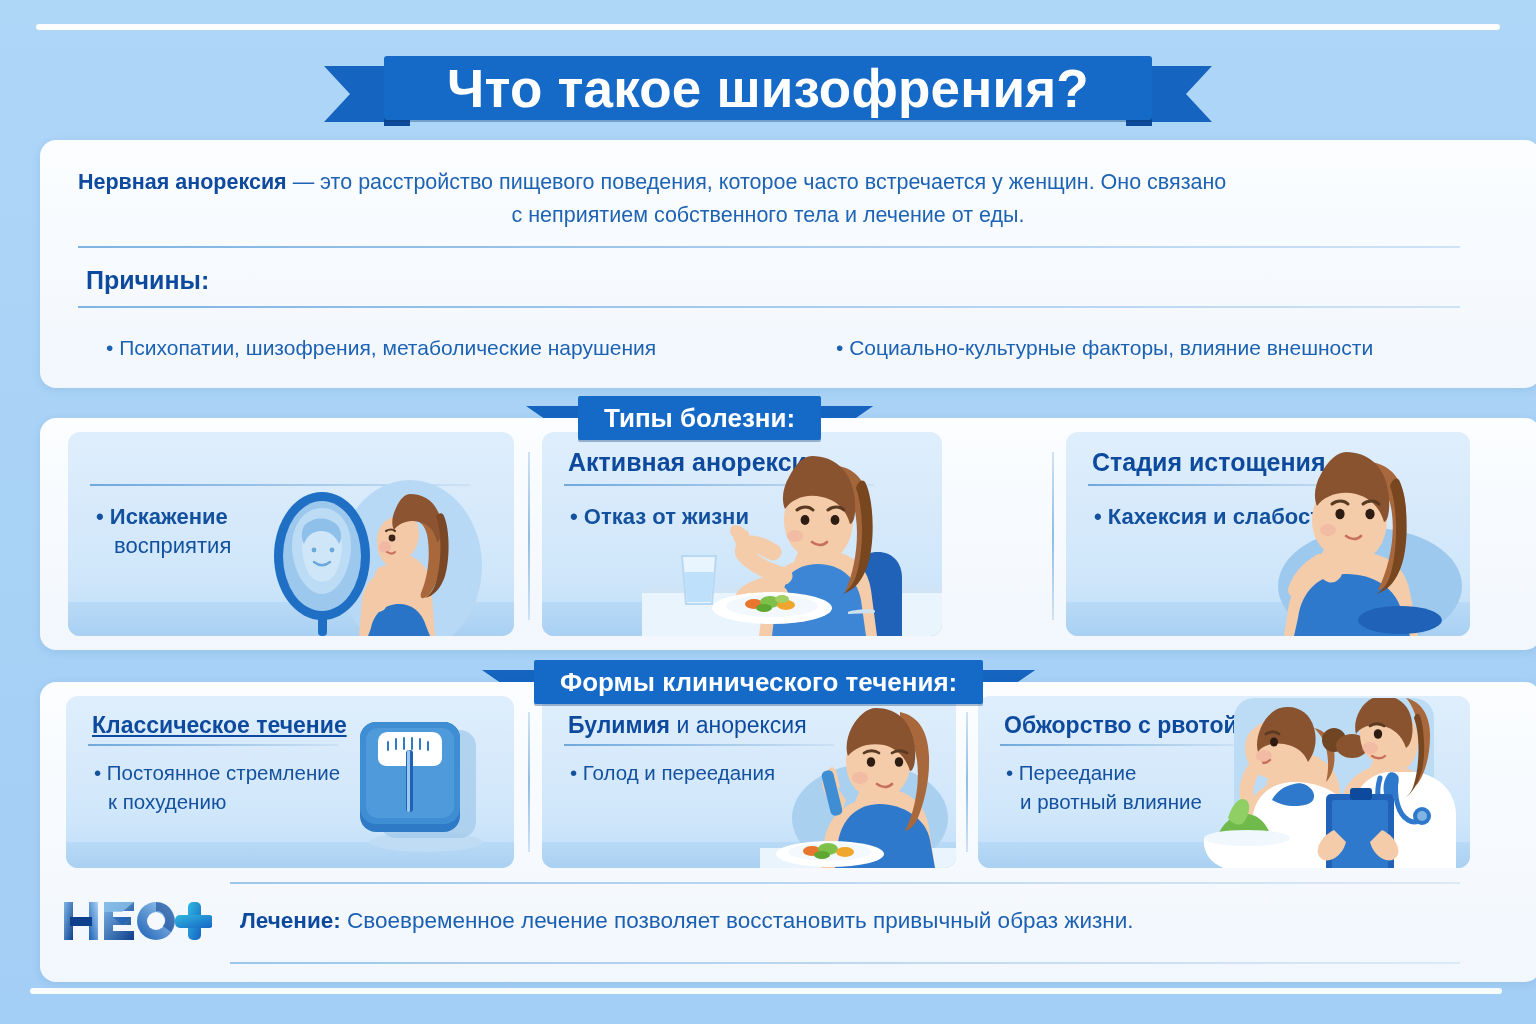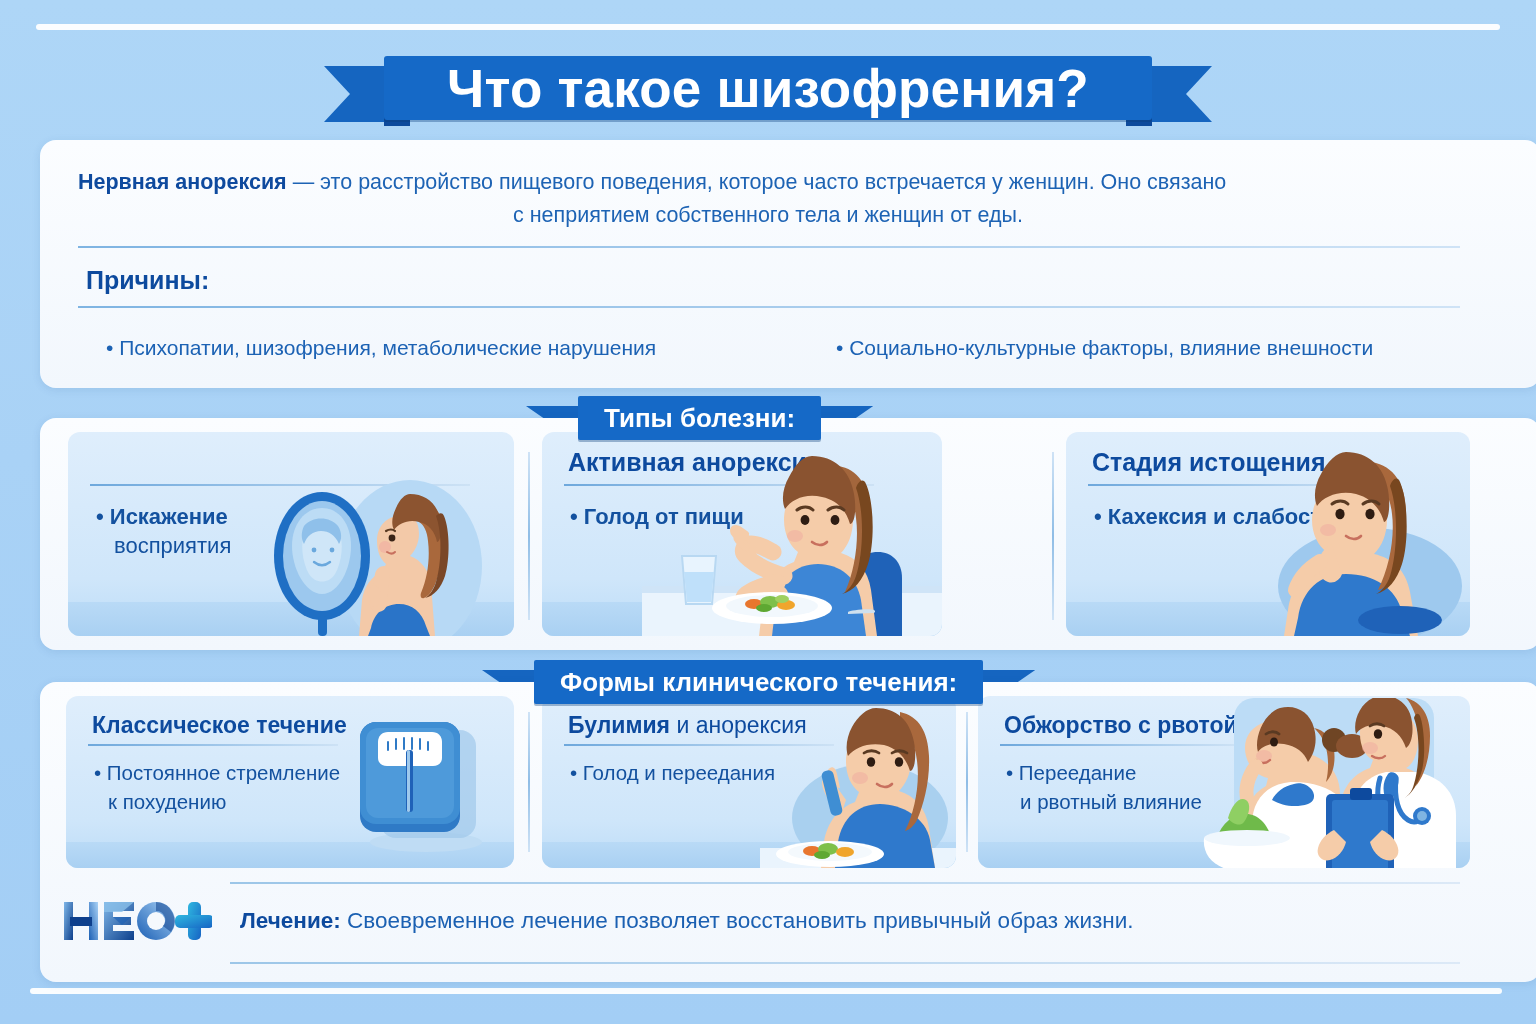--- a/index.html
+++ b/index.html
@@ -103,21 +103,21 @@
   <div class="fold l"></div>
   <div class="fold r"></div>
   <div class="body">Что такое шизофрения?</div>
 </div>
 
 <div class="panel" id="intro-panel">
   <div class="intro-text">
     <span class="l1">
       <b>Нервная анорексия</b><span> — это расстройство пищевого поведения, которое часто встречается у женщин. Оно связано</span>
     </span>
-    <span>с неприятием собственного тела и женщин от еды.</span>
+    <span>с неприятием собственного тела и лечение от еды.</span>
   </div>
   <div class="hrule" style="left:38px;top:106px;width:1382px;"></div>
   <div class="prichiny">Причины:</div>
   <div class="hrule" style="left:38px;top:166px;width:1382px;"></div>
   <div class="cause" id="cause-1">• Социально-культурные факторы, влияние  внешности</div>
   <div class="cause" id="cause-0">• Психопатии, шизофрения, метаболические нарушения</div>
 </div>
 
 <div class="ribbon sec-ribbon" style="left:578px;top:396px;">
   <div class="tail l"></div>
@@ -163,21 +163,21 @@
       <path d="M112 140c-3 2-5 6-4 9l4 10c1 3 5 3 6 0l3-11c1-4-5-10-9-8z" fill="#f3c9a8"></path>
     </svg>
   </div>
 
   <div class="divider" style="left:488px;"></div>
 
   <div class="card" style="left:502px;width:400px;">
     <div class="ctitle">Активная анорексия</div>
     <div class="cline" style="width:310px;"></div>
     <div class="bullet">
-      <span class="b1">• Голод от пищи</span>
+      <span class="b1">• Отказ от жизни</span>
     </div>
     <div class="strip"></div>
     <svg class="art" style="right:0;bottom:0;" width="300" height="200" viewBox="0 0 300 200">
       <rect x="0" y="150" width="300" height="50" fill="#eaf4fd"></rect>
       <rect x="0" y="150" width="300" height="7" fill="#cfe4f7"></rect>
       <path d="M236 116c14 0 24 10 24 26v58h-52v-58c0-16 13-26 28-26z" fill="#1f62b8"></path>
       <path d="M176 46c-20 0-34 16-34 38 0 14 6 26 14 32l-4 10c-16 6-28 20-31 40l-4 34h118l-6-46c-3-20-14-32-30-37 7-7 12-19 12-33 0-22-15-38-35-38z" fill="#f5cca9"></path>
       <path d="M176 128c-22 0-38 14-42 38l-4 34h94l-5-36c-4-22-21-36-43-36z" fill="#3d86d6"></path>
       <path d="M196 30c20 3 31 20 32 44 1 26-4 52-12 70-3 7-8 11-13 12 10-22 14-52 11-74-2-18-8-30-18-34z" fill="#a3663c"></path>
       <path d="M170 20c22 0 38 14 42 38 3 18 0 30-4 30-4-14-13-24-28-27-16-4-30 2-37 12-4-9-2-22 4-32 6-12 14-21 23-21z" fill="#8a5330"></path>
@@ -239,21 +239,21 @@
   <div class="tail l"></div>
   <div class="tail r"></div>
   <div class="fold l"></div>
   <div class="fold r"></div>
   <div class="body">Формы клинического течения:</div>
 </div>
 
 <div class="panel" id="forms-panel">
 
   <div class="card" style="left:26px;width:448px;height:172px;">
-    <div class="ctitle" style="font-size:23px;">
+    <div class="ctitle" style="font-size:23px;text-decoration:underline;">
       <span>Классическое течение</span>
     </div>
     <div class="cline" style="width:250px;top:48px;"></div>
     <div class="bullet" style="top:62px;font-size:20.5px;">
       <span>• Постоянное стремление</span><br>
       <span style="margin-left:14px;margin-top:35px;">к похудению</span>
     </div>
     <div class="strip" style="height:26px;"></div>
     <svg class="art" style="right:22px;bottom:14px;" width="150" height="140" viewBox="0 0 150 140">
       <ellipse cx="84" cy="128" rx="56" ry="10" fill="#bfdcf4"></ellipse>

